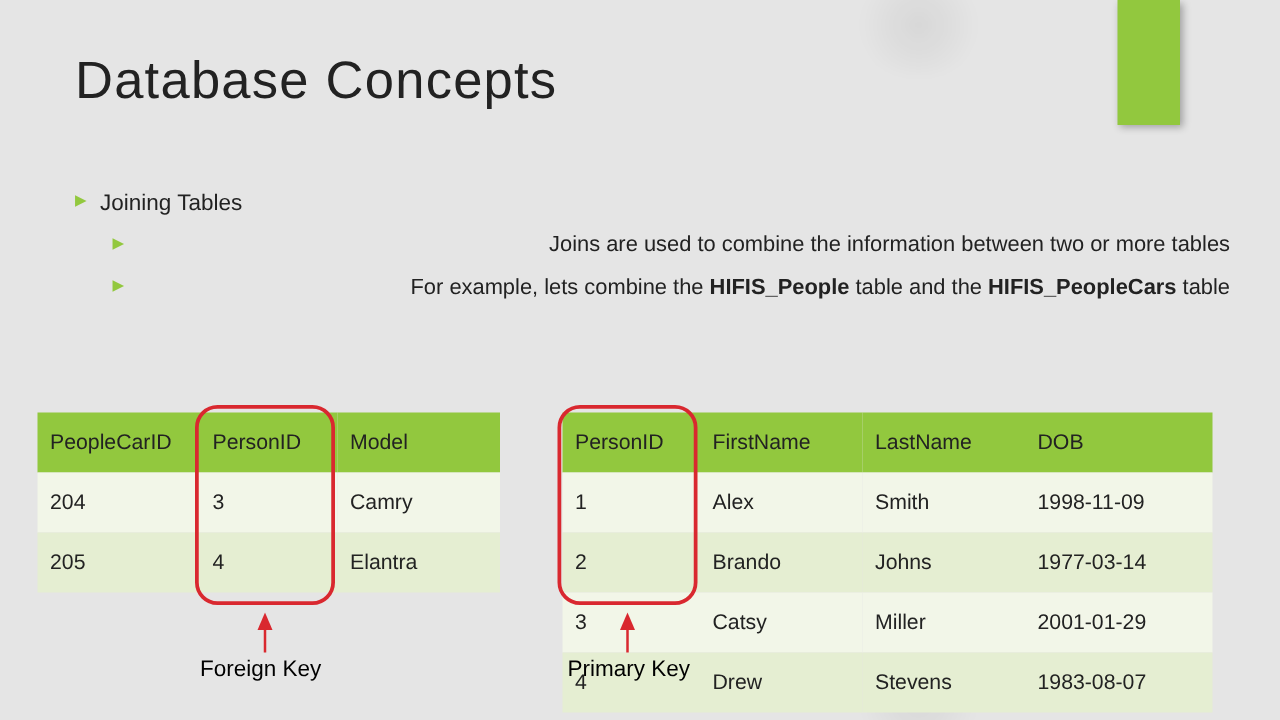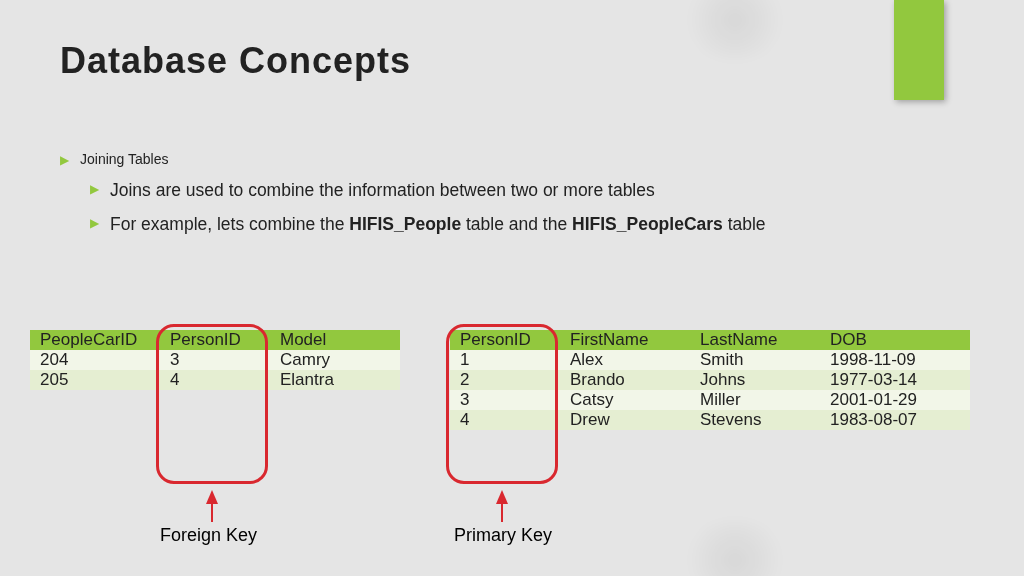--- a/index.html
+++ b/index.html
@@ -19,49 +19,49 @@
   .accent-tab {
     position: absolute;
     top: 0; right: 80px;
     width: 50px; height: 100px;
     background: #92c83e;
     box-shadow: 2px 2px 6px rgba(0,0,0,0.3);
   }
   h1.title {
     position: absolute;
     top: 40px; left: 60px;
-    font-size: 36px;
-    font-weight: 700;
+    font-size: 42px;
+    font-weight: 400;
     letter-spacing: 1px;
   }
   .content {
     position: absolute;
     top: 150px; left: 60px; right: 40px;
   }
   ul { list-style: none; }
-  li { position: relative; padding-left: 20px; margin-bottom: 10px; font-size: 14px; line-height: 1.35; }
+  li { position: relative; padding-left: 20px; margin-bottom: 10px; font-size: 18px; line-height: 1.35; }
   li::before {
     content: "▶";
     position: absolute; left: 0; top: 2px;
     color: #92c83e;
     font-size: 12px;
   }
   ul.sub { margin-left: 30px; margin-top: 8px; }
-  ul.sub li { font-size: 17.5px; }
+  ul.sub li { font-size: 17.5px; text-align: right; }
   b { font-weight: 700; }
 
   .tables {
     position: absolute;
     top: 330px; left: 30px; right: 30px;
     display: flex;
     gap: 50px;
   }
   .table-wrap { position: relative; }
   table { border-collapse: collapse; font-size: 17px; }
-  th, td { text-align: left; padding: 0 10px; font-weight: 400; }
+  th, td { text-align: left; padding: 14px 10px; font-weight: 400; }
   th { background: #92c83e; color: #222; }
   tbody tr:nth-child(odd) { background: #f2f6e8; }
   tbody tr:nth-child(even) { background: #e5eed2; }
 
   
   .t1 col.c1 { width: 130px; }
   .t1 col.c2 { width: 110px; }
   .t1 col.c3 { width: 130px; }
   .t2 col.c1 { width: 110px; }
   .t2 col.c2 { width: 130px; }

